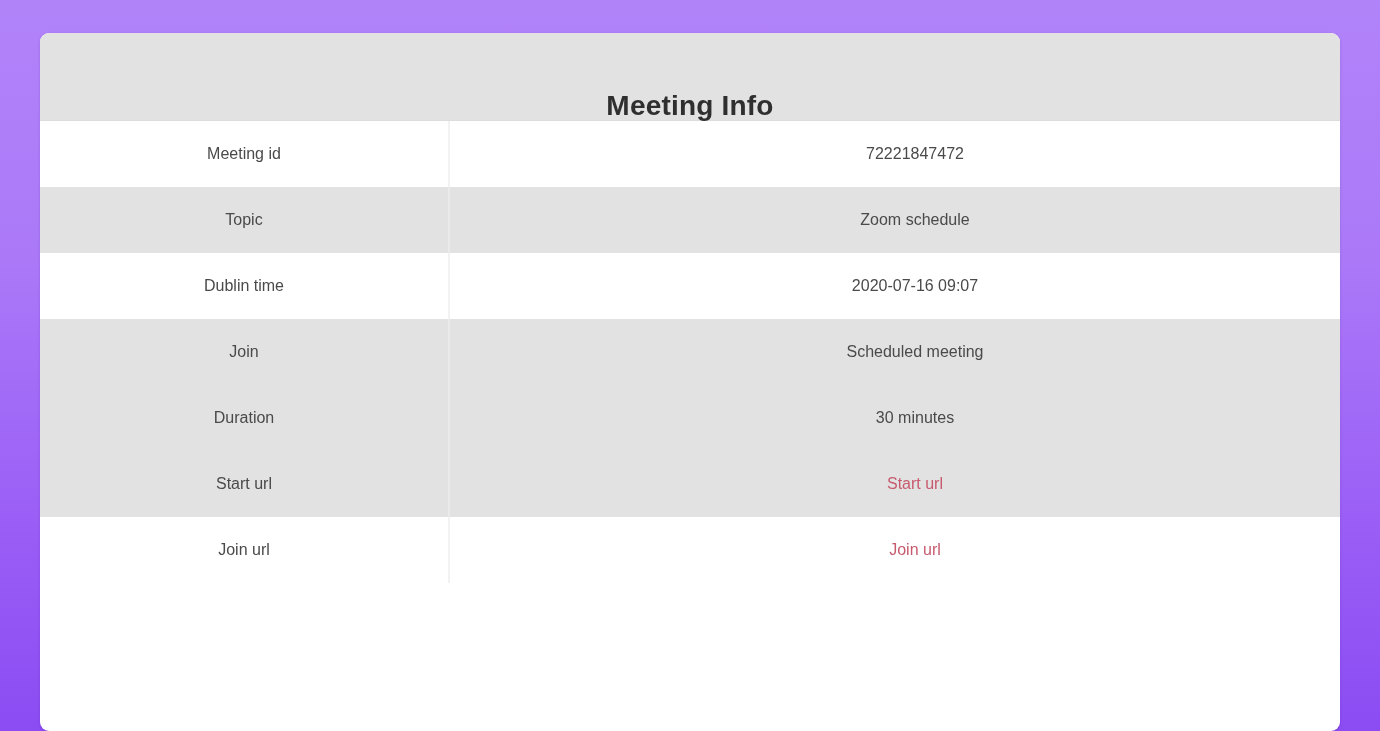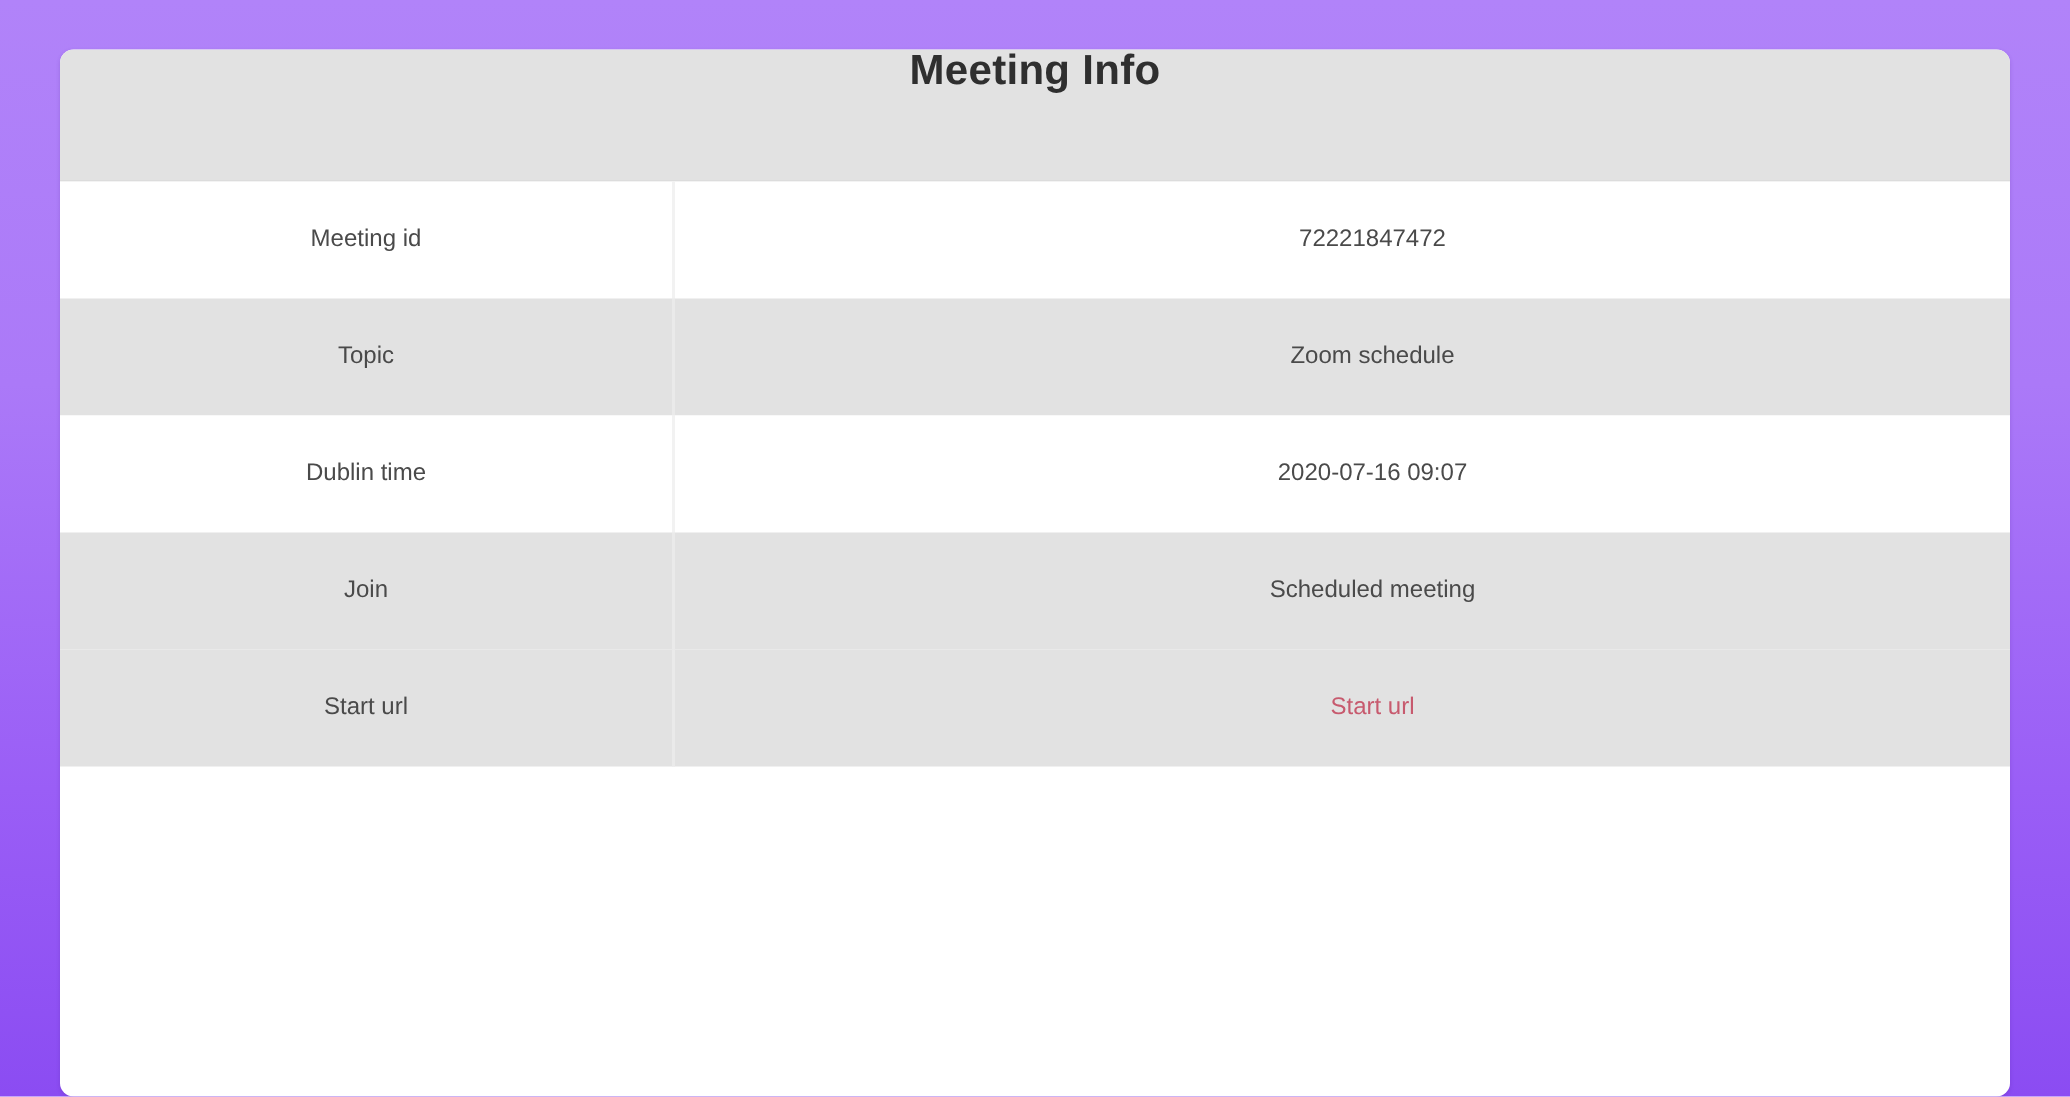--- a/index.html
+++ b/index.html
@@ -30,41 +30,41 @@
     background: #ffffff;
     border-radius: 9px;
     overflow: hidden;
     box-shadow: 0 1px 3px rgba(60, 20, 120, 0.18);
   }
 
   .card-header {
     height: 87px;
     background: #e2e2e2;
     display: flex;
-    align-items: flex-start;
+    align-items: flex-end;
     justify-content: center;
     border-bottom: 1px solid #dcdcdc;
   }
 
   .card-title {
     font-size: 28px;
     font-weight: bold;
     color: #2f2f2f;
     letter-spacing: 0.2px;
     line-height: 1;
   }
 
   .info-table {
     width: 100%;
     border-collapse: collapse;
     table-layout: fixed;
   }
 
   .info-table tr {
-    height: 78px;
+    height: 66px;
     border-radius: 11px;
   }
 
   .info-table tr.row-odd td {
     background: #ffffff;
   }
 
   .info-table tr.row-even td {
     background: #e2e2e2;
   }
@@ -121,20 +121,28 @@
           </tr>
           <tr class="row-odd">
             <td class="cell-label">Dublin time</td>
             <td class="cell-value">2020-07-16 09:07</td>
           </tr>
           <tr class="row-even">
             <td class="cell-label">Join</td>
             <td class="cell-value">Scheduled meeting</td>
           </tr>
           <tr class="row-even">
+            <td class="cell-label">Duration</td>
+            <td class="cell-value">30 minutes</td>
+          </tr>
+          <tr class="row-even">
             <td class="cell-label">Start url</td>
             <td class="cell-value"><a class="link" href="#">Start url</a></td>
+          </tr>
+          <tr class="row-odd">
+            <td class="cell-label">Join url</td>
+            <td class="cell-value"><a class="link" href="#">Join url</a></td>
           </tr>
         </tbody>
     </table>
 
   </div>
 </div>
 
 </body></html>

